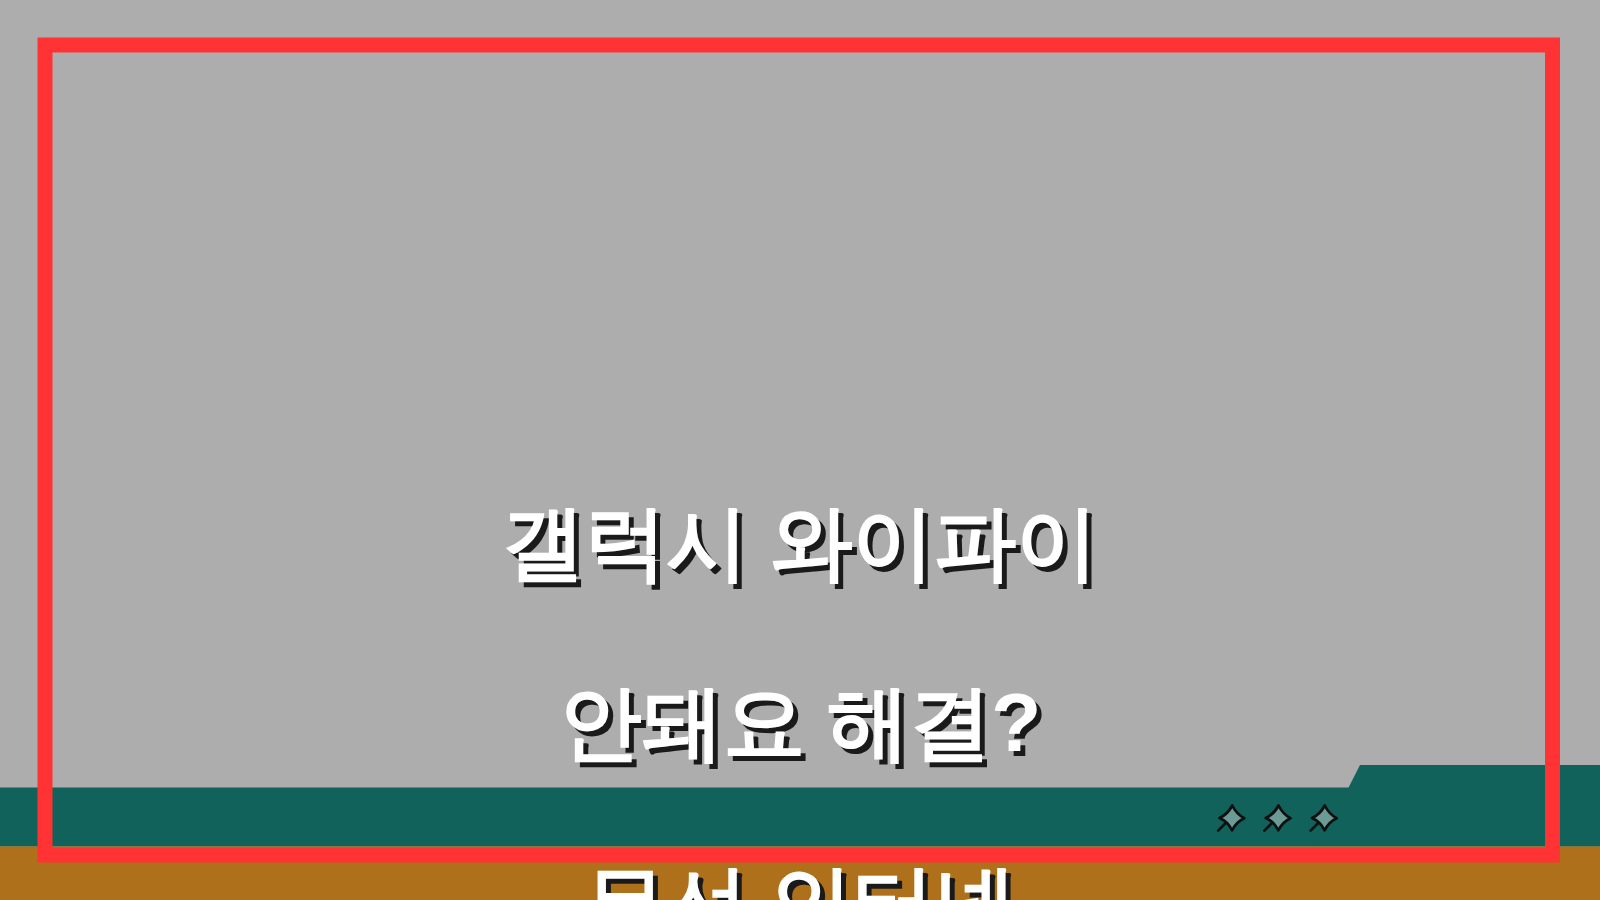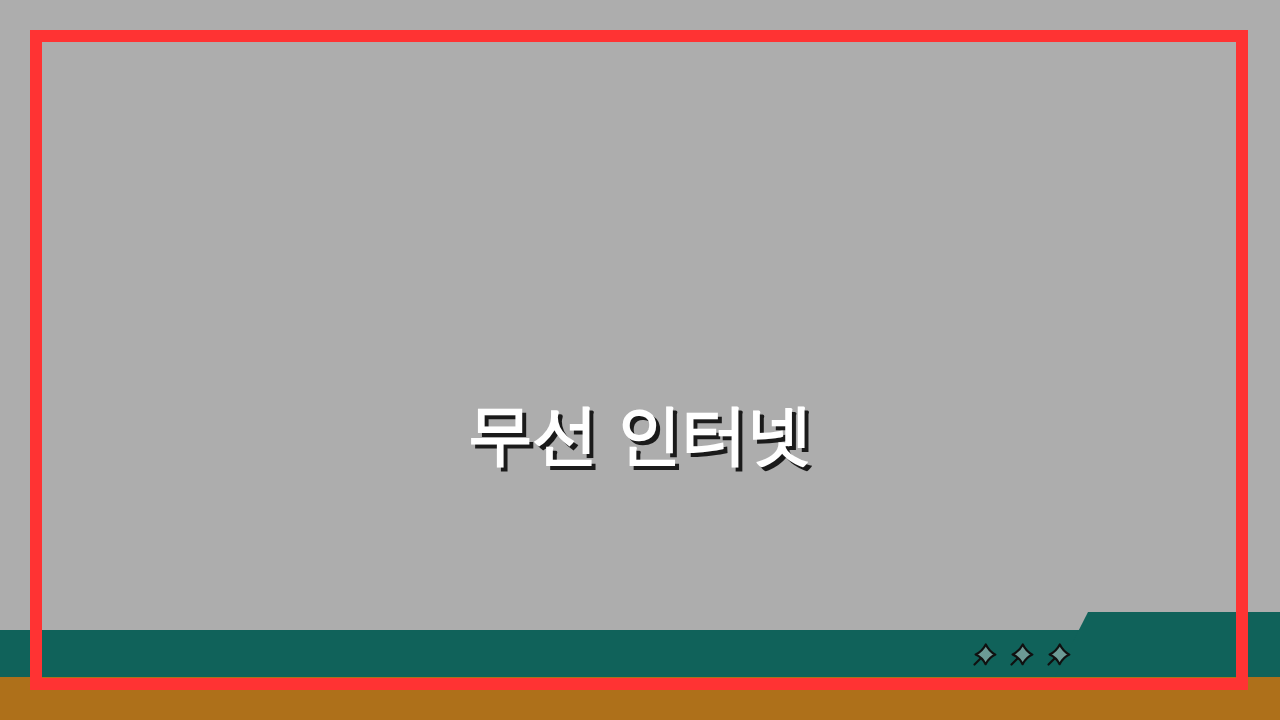--- a/index.html
+++ b/index.html
@@ -119,18 +119,20 @@
     </span>
     <span class="pin">
       <svg viewBox="0 0 26 26" width="26" height="26" aria-hidden="true">
         <path d="M2.5 23.5 L10.5 15.5" stroke="#101010" stroke-width="2.2" fill="none" stroke-linecap="round"></path>
         <path d="M13.8 3.4 C16.4 8.6 19.6 11.6 23.4 13.6 C19.4 15.4 16.2 18.4 13.6 23.2 C11.2 18.2 8.0 15.2 3.6 13.4 C8.0 11.4 11.2 8.4 13.8 3.4 Z" fill="#6C9A95" stroke="#101010" stroke-width="2.2" stroke-linejoin="round"></path>
       </svg>
     </span>
   </div>
 
   <div class="title">
+    <span class="title-line">갤럭시 와이파이</span>
+    <span class="title-line">안돼요 해결?</span>
     <span class="title-line">무선 인터넷</span>
   </div>
 
   <div class="frame"></div>
 
 </div>
 
 </body></html>

